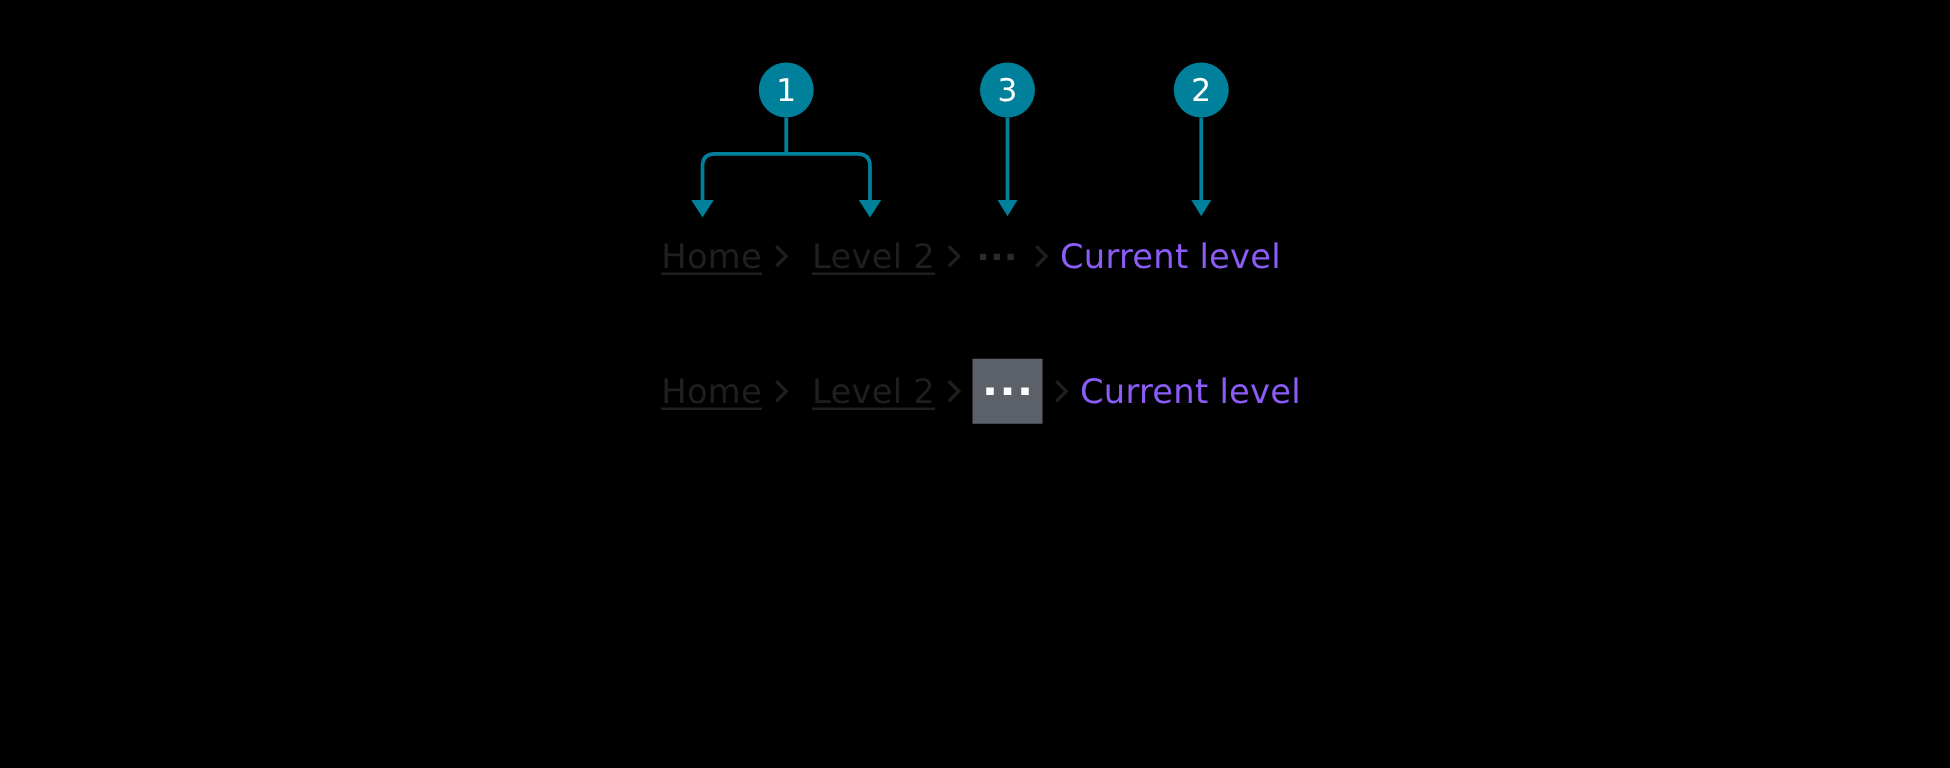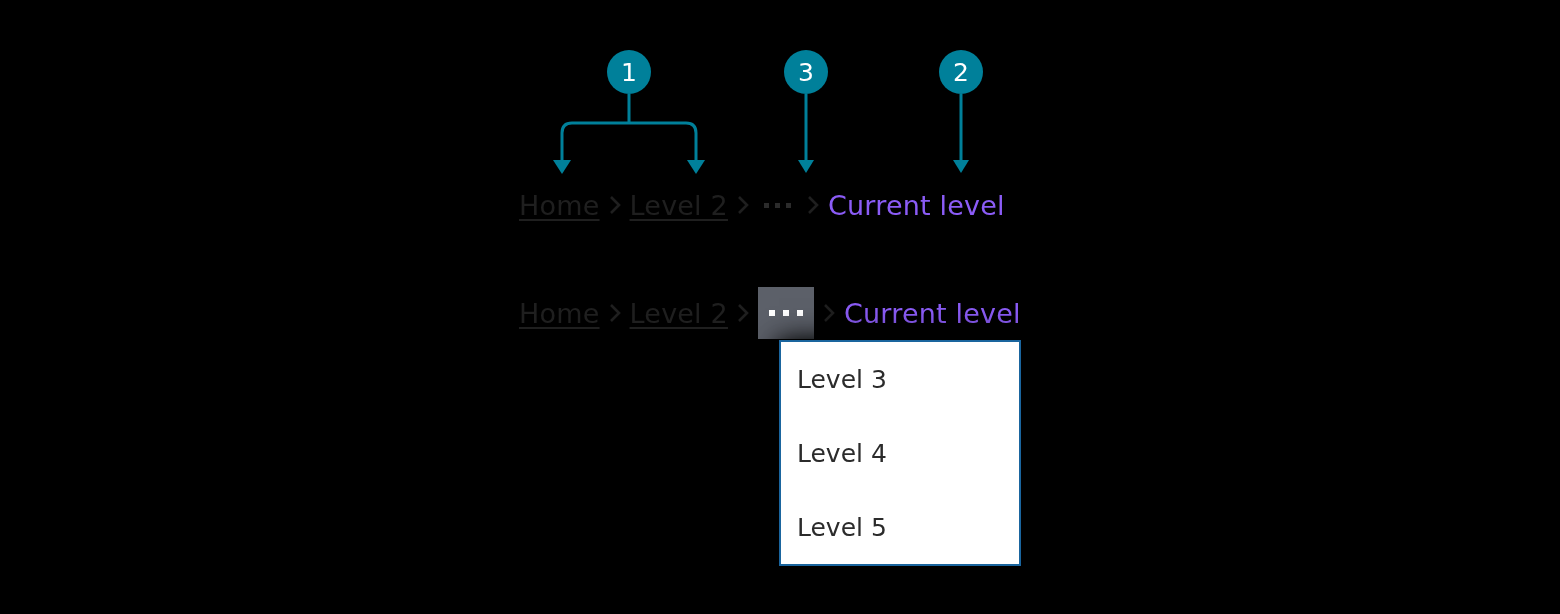--- a/index.html
+++ b/index.html
@@ -51,20 +51,21 @@
     align-items: center;
     height: 44px;
     white-space: nowrap;
   }
   .crumb-link {
     font-size: 27px;
     color: #1f1f1f;
     text-decoration: underline;
     text-underline-offset: 4px;
     letter-spacing: 0.2px;
+    margin-left: 10px;
   }
   .crumb-current {
     font-size: 27px;
     color: #8b5cf6;
     text-decoration: none;
     letter-spacing: 0.2px;
   }
   .crumb-sep {
     display: inline-block;
     width: 30px;
@@ -206,19 +207,14 @@
       <span class="dot"></span>
     </span>
     <span class="crumb-sep">
       <svg width="14" height="22" viewBox="0 0 14 22" fill="none" stroke="#1f1f1f" stroke-width="2.6">
         <polyline points="3,3 11,11 3,19"></polyline>
       </svg>
     </span>
     <span class="crumb-current">Current level</span>
   </nav>
 
-  <div id="overflow-menu">
-    <div class="menu-item">Level 3</div>
-    <div class="menu-item">Level 4</div>
-    <div class="menu-item">Level 5</div>
-  </div>
 
 </div>
 
 </body></html>

